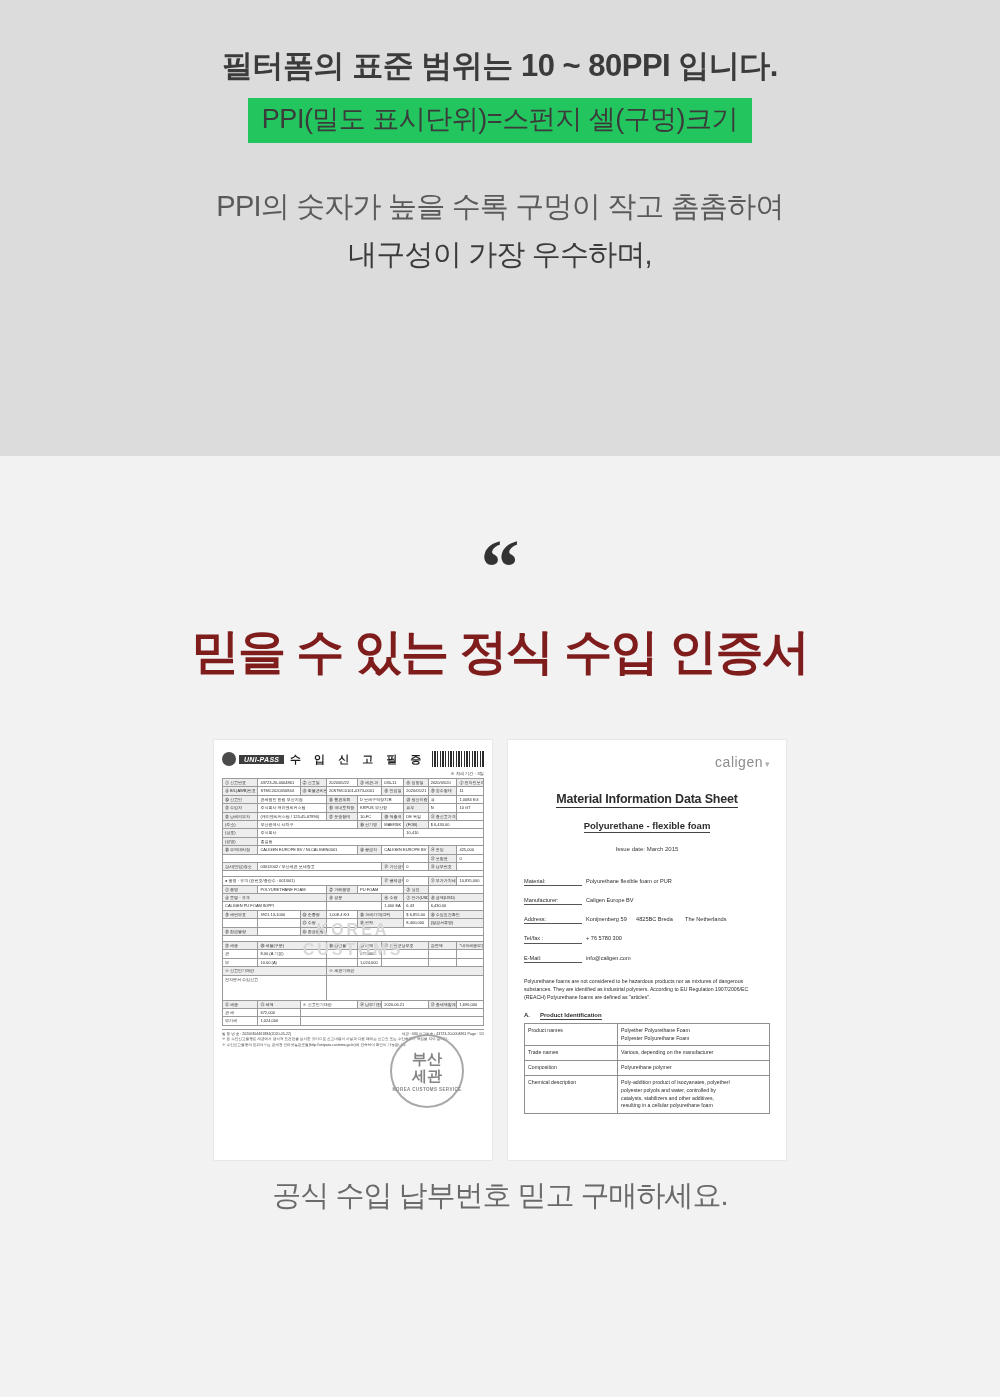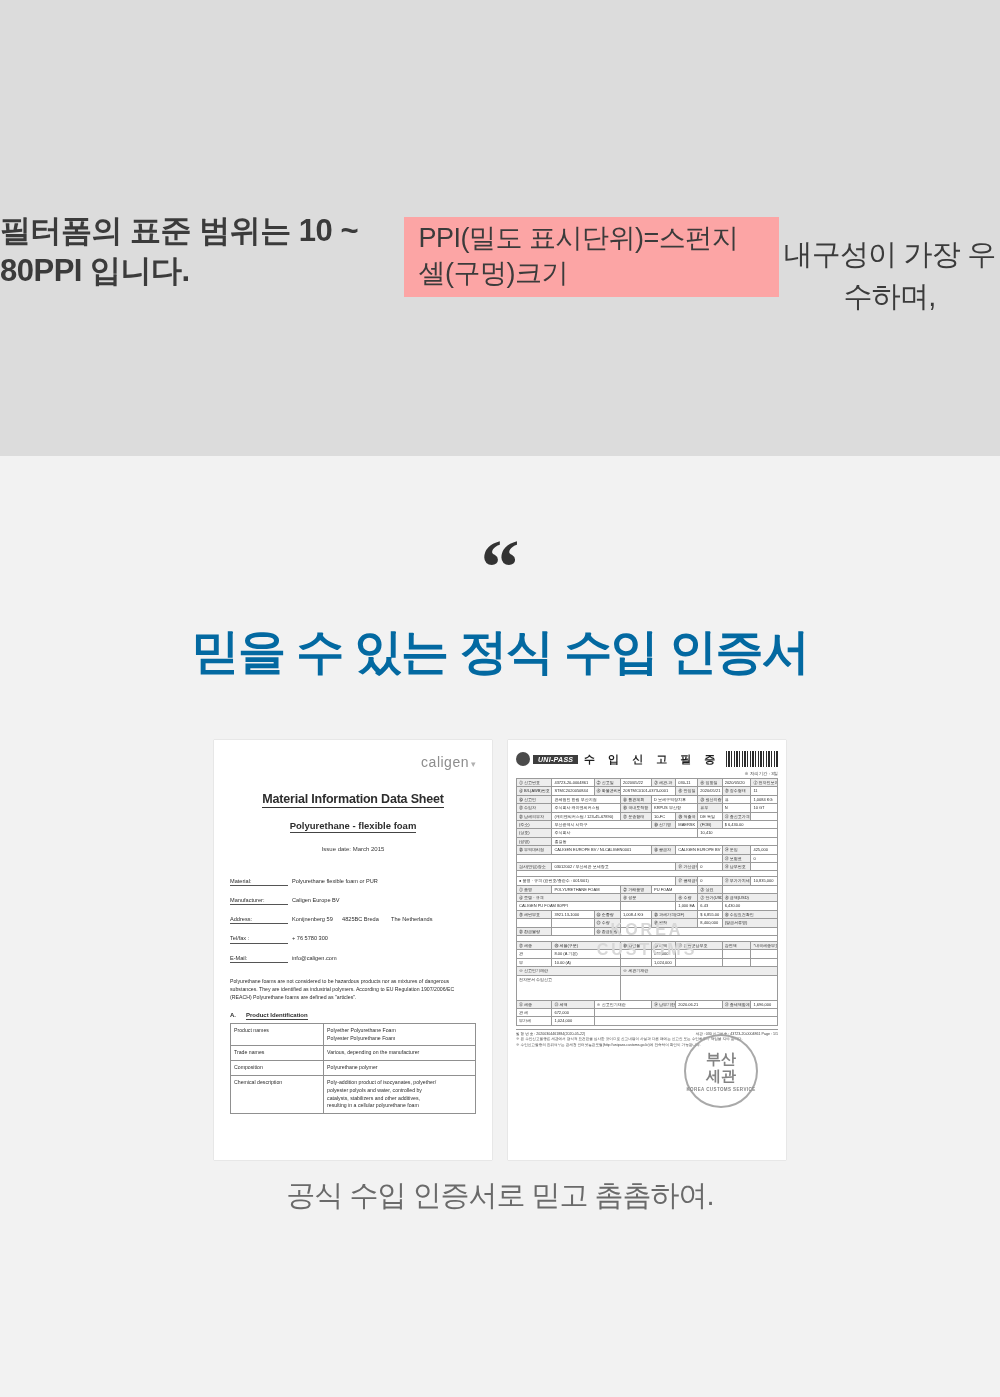--- a/index.html
+++ b/index.html
@@ -13,35 +13,35 @@
     background: #f2f2f2;
     overflow: hidden;
   }
 
   
   .top-panel {
     width: 1000px;
     height: 456px;
     background: #dcdcdc;
     display: flex;
-    flex-direction: row;
+    flex-direction: column;
     align-items: center;
     box-sizing: border-box;
     padding-top: 46px;
   }
   .top-line-1 {
     font-size: 31px;
     font-weight: bold;
     color: #3b3b3b;
     letter-spacing: -0.5px;
     line-height: 1.3;
   }
   .top-line-2-wrap {
     margin-top: 12px;
-    background: #fca5a5;
+    background: #22c55e;
     padding: 4px 14px 6px 14px;
   }
   .top-line-2 {
     font-size: 27px;
     color: #3b3b3b;
     letter-spacing: -0.5px;
     line-height: 1.3;
   }
   .top-block-2 {
     margin-top: 42px;
@@ -86,21 +86,21 @@
     font-size: 78px;
     font-weight: bold;
     color: #333333;
     line-height: 0.6;
     height: 42px;
   }
   .cert-title {
     margin-top: 34px;
     font-size: 48px;
     font-weight: bold;
-    color: #0369a1;
+    color: #7f1d1d;
     letter-spacing: -1.5px;
   }
 
   
   .docs-row {
     margin-top: 56px;
     display: flex;
     gap: 16px;
     align-items: flex-start;
   }
@@ -348,29 +348,267 @@
 </style>
 </head>
 <body>
 
 <div class="top-panel">
   <div class="top-line-1">필터폼의 표준 범위는 10 ~ 80PPI 입니다.</div>
   <div class="top-line-2-wrap">
     <div class="top-line-2">PPI(밀도 표시단위)=스펀지 셀(구멍)크기</div>
   </div>
   <div class="top-block-2">
+    <div class="top-line-3">PPI의 숫자가 높을 수록 구멍이 작고 촘촘하여</div>
     <div class="top-line-4">내구성이 가장 우수하며,</div>
   </div>
 </div>
 
 <div class="lower-panel">
   <div class="quote-mark">“</div>
   <div class="cert-title">믿을 수 있는 정식 수입 인증서</div>
 
   <div class="docs-row">
+
+    <div class="doc doc-right">
+      <div class="kr-head">
+        <div class="kr-logo">
+          <span class="seal"></span>
+          <span class="unipass">UNI-PASS</span>
+        </div>
+        <div class="kr-title">수 입 신 고 필 증</div>
+        <div class="barcode"></div>
+      </div>
+      <div class="kr-sub">※ 처리기간 : 3일</div>
+
+      <table class="kr">
+        <tbody>
+            <tr>
+          <td class="lbl" style="width:14%">① 신고번호</td>
+          <td style="width:17%">43723-20-0004861</td>
+          <td class="lbl" style="width:10%">② 신고일</td>
+          <td style="width:12%">2020/05/22</td>
+          <td class="lbl" style="width:9%">③ 세관.과</td>
+          <td style="width:8%">030-11</td>
+          <td class="lbl" style="width:9%">⑥ 입항일</td>
+          <td style="width:11%">2020/05/20</td>
+          <td class="lbl" style="width:10%">⑦ 전자인보이스 제출번호</td>
+        </tr>
+        <tr>
+          <td class="lbl">④ B/L(AWB)번호</td>
+          <td>STMC2020050844</td>
+          <td class="lbl">⑤ 화물관리번호</td>
+          <td colspan="2">20STMC0101-0373-0001</td>
+          <td class="lbl">⑧ 반입일</td>
+          <td>2020/05/21</td>
+          <td class="lbl">⑨ 징수형태</td>
+          <td>11</td>
+        </tr>
+        <tr>
+          <td class="lbl">⑩ 신고인</td>
+          <td colspan="2">관세법인 한림 부산지점</td>
+          <td class="lbl">⑮ 통관계획</td>
+          <td colspan="2">D 보세구역장치후</td>
+          <td class="lbl">⑳ 원산지증명서</td>
+          <td>유</td>
+          <td>1,0084  KG</td>
+        </tr>
+        <tr>
+          <td class="lbl">⑪ 수입자</td>
+          <td colspan="2">주식회사 캐이엔씨커스텀</td>
+          <td class="lbl">⑯ 국내도착항</td>
+          <td colspan="2">KRPUS 부산항</td>
+          <td class="lbl">유무</td>
+          <td>N</td>
+          <td>10 GT</td>
+        </tr>
+        <tr>
+          <td class="lbl">⑫ 납세의무자</td>
+          <td colspan="2">(캐이엔씨커스텀 / 123-45-67890)</td>
+          <td class="lbl">⑰ 운송형태</td>
+          <td>10-FC</td>
+          <td class="lbl">⑱ 적출국</td>
+          <td>DE  독일</td>
+          <td class="lbl">㉓ 총신고가격</td>
+          <td></td>
+        </tr>
+        <tr>
+          <td class="lbl">(주소)</td>
+          <td colspan="3">부산광역시 사하구</td>
+          <td class="lbl">⑲ 선기명</td>
+          <td>MAERSK</td>
+          <td class="lbl">(FOB)</td>
+          <td colspan="2">$ 6,430.00</td>
+        </tr>
+        <tr>
+          <td class="lbl">(상호)</td>
+          <td colspan="5">주식회사</td>
+          <td colspan="3">10,410</td>
+        </tr>
+        <tr>
+          <td class="lbl">(성명)</td>
+          <td colspan="8">홍길동</td>
+        </tr>
+        <tr>
+          <td class="lbl">⑬ 무역대리점</td>
+          <td colspan="3">CALIGEN EUROPE BV / NLCALIGEN0001</td>
+          <td class="lbl">⑭ 공급자</td>
+          <td colspan="2">CALIGEN EUROPE BV</td>
+          <td class="lbl">㉔ 운임</td>
+          <td>425,000</td>
+        </tr>
+        <tr>
+          <td colspan="7"></td>
+          <td class="lbl">㉕ 보험료</td>
+          <td>0</td>
+        </tr>
+        <tr>
+          <td class="lbl">검사(반입)장소</td>
+          <td colspan="4">03012002 / 부산세관 보세창고</td>
+          <td class="lbl">㉖ 가산금액</td>
+          <td>0</td>
+          <td class="lbl">㉚ 납부번호</td>
+          <td></td>
+        </tr>
+        <tr class="spacer-row">
+              <td colspan="9"></td>
+            </tr>
+        <tr>
+          <td colspan="5">● 품명 · 규격 (란번호/총란수 : 001/001)</td>
+          <td class="lbl">㉗ 공제금액</td>
+          <td>0</td>
+          <td class="lbl">㉛ 부가가치세과표</td>
+          <td>10,835,000</td>
+        </tr>
+        <tr>
+          <td class="lbl">① 품명</td>
+          <td colspan="2">POLYURETHANE FOAM</td>
+          <td class="lbl">② 거래품명</td>
+          <td colspan="2">PU FOAM</td>
+          <td class="lbl">③ 상표</td>
+          <td colspan="2"></td>
+        </tr>
+        <tr>
+          <td class="lbl" colspan="3">④ 모델 · 규격</td>
+          <td class="lbl" colspan="2">⑤ 성분</td>
+          <td class="lbl">⑥ 수량</td>
+          <td class="lbl">⑦ 단가(USD)</td>
+          <td class="lbl" colspan="2">⑧ 금액(USD)</td>
+        </tr>
+        <tr>
+          <td colspan="3">CALIGEN PU FOAM 80PPI</td>
+          <td colspan="2"></td>
+          <td>1,000 EA</td>
+          <td>6.43</td>
+          <td colspan="2">6,430.00</td>
+        </tr>
+        <tr>
+          <td class="lbl">⑨ 세번부호</td>
+          <td>3921.13-1000</td>
+          <td class="lbl">⑩ 순중량</td>
+          <td>1,008.4  KG</td>
+          <td class="lbl" colspan="2">⑬ 과세가격(CIF)</td>
+          <td>$ 6,855.00</td>
+          <td class="lbl" colspan="2">⑯ 수입요건확인</td>
+        </tr>
+        <tr>
+          <td></td>
+          <td></td>
+          <td class="lbl">⑪ 수량</td>
+          <td></td>
+          <td class="lbl" colspan="2">⑭ 원화</td>
+          <td>8,400,000</td>
+          <td class="lbl" colspan="2">(발급서류명)</td>
+        </tr>
+        <tr>
+          <td class="lbl">⑫ 환급물량</td>
+          <td></td>
+          <td class="lbl">⑮ 환급물량</td>
+          <td colspan="6"></td>
+        </tr>
+        <tr class="spacer-row">
+              <td colspan="9"></td>
+            </tr>
+        <tr>
+          <td class="lbl">⑰ 세종</td>
+          <td class="lbl" colspan="2">⑱ 세율(구분)</td>
+          <td class="lbl">⑲ 감면율</td>
+          <td class="lbl">⑳ 세액</td>
+          <td class="lbl" colspan="2">㉑ 감면분납부호</td>
+          <td class="lbl">감면액</td>
+          <td class="lbl">*내국세종부호</td>
+        </tr>
+        <tr>
+          <td>관</td>
+          <td colspan="2">8.00 (A  기본)</td>
+          <td></td>
+          <td>672,000</td>
+          <td colspan="2"></td>
+          <td></td>
+          <td></td>
+        </tr>
+        <tr>
+          <td>부</td>
+          <td colspan="2">10.00 (A)</td>
+          <td></td>
+          <td>1,024,000</td>
+          <td colspan="2"></td>
+          <td></td>
+          <td></td>
+        </tr>
+        <tr>
+          <td class="lbl" colspan="3">※ 신고인기재란</td>
+          <td class="lbl" colspan="6">※ 세관기재란</td>
+        </tr>
+        <tr>
+          <td colspan="3" style="height:22px">전자문서 수입신고</td>
+          <td colspan="6" style="height:22px"></td>
+        </tr>
+        <tr>
+          <td class="lbl">㉒ 세종</td>
+          <td class="lbl">㉓ 세액</td>
+          <td colspan="2">※ 신고인기재란</td>
+          <td class="lbl">㉔ 납부기한</td>
+          <td colspan="2">2020.06.21</td>
+          <td class="lbl">㉕ 총세액합계</td>
+          <td>1,696,000</td>
+        </tr>
+        <tr>
+          <td>관 세</td>
+          <td>672,000</td>
+          <td colspan="7"></td>
+        </tr>
+        <tr>
+          <td>부가세</td>
+          <td>1,024,000</td>
+          <td colspan="7"></td>
+        </tr>
+      </tbody>
+        </table>
+
+      <div class="kr-foot">
+        <div class="kr-foot-row">
+          <span>발 행 번 호 : 20200304461884(2020-05-22)</span>
+          <span>세관 : 030  신고번호 : 43723-20-0004861  Page : 1/1</span>
+        </div>
+        <div style="white-space:pre-line">※ 본 수입신고필증은 세관에서 형식적 요건만을 심사한 것이므로 신고내용이 사실과 다른 때에는 신고인 또는 수입화주가 책임을 져야 합니다.
+※ 수입신고필증의 진위여부는 관세청 인터넷통관포털(http://unipass.customs.go.kr)에 접속하여 확인이 가능합니다.</div>
+      </div>
+
+      <div class="watermark">
+        <div>KOREA</div>
+        <div>CUSTOMS</div>
+      </div>
+
+      <div class="stamp">
+        <div class="s1">부산</div>
+        <div class="s2">세관</div>
+        <div class="s3">KOREA CUSTOMS SERVICE</div>
+      </div>
+    </div>
 
     <div class="doc doc-left">
       <div class="brand">
         <span>caligen</span><span class="tick">▾</span>
       </div>
       <div class="center">
         <div class="doc-title">Material Information Data Sheet</div>
         <div><span class="doc-subtitle">Polyurethane - flexible foam</span></div>
         <div class="issue-date">Issue date:   March  2015</div>
       </div>
@@ -423,253 +661,16 @@
           <td class="k">Chemical description</td>
           <td style="white-space:pre-line">Poly-addition product of isocyanates, polyether/
 polyester polyols and water, controlled by
 catalysts, stabilizers and other additives,
 resulting in a cellular polyurethane foam</td>
         </tr>
       </tbody>
         </table>
     </div>
 
-    <div class="doc doc-right">
-      <div class="kr-head">
-        <div class="kr-logo">
-          <span class="seal"></span>
-          <span class="unipass">UNI-PASS</span>
-        </div>
-        <div class="kr-title">수 입 신 고 필 증</div>
-        <div class="barcode"></div>
-      </div>
-      <div class="kr-sub">※ 처리기간 : 3일</div>
-
-      <table class="kr">
-        <tbody>
-            <tr>
-          <td class="lbl" style="width:14%">① 신고번호</td>
-          <td style="width:17%">43723-20-0004861</td>
-          <td class="lbl" style="width:10%">② 신고일</td>
-          <td style="width:12%">2020/05/22</td>
-          <td class="lbl" style="width:9%">③ 세관.과</td>
-          <td style="width:8%">030-11</td>
-          <td class="lbl" style="width:9%">⑥ 입항일</td>
-          <td style="width:11%">2020/05/20</td>
-          <td class="lbl" style="width:10%">⑦ 전자인보이스 제출번호</td>
-        </tr>
-        <tr>
-          <td class="lbl">④ B/L(AWB)번호</td>
-          <td>STMC2020050844</td>
-          <td class="lbl">⑤ 화물관리번호</td>
-          <td colspan="2">20STMC0101-0373-0001</td>
-          <td class="lbl">⑧ 반입일</td>
-          <td>2020/05/21</td>
-          <td class="lbl">⑨ 징수형태</td>
-          <td>11</td>
-        </tr>
-        <tr>
-          <td class="lbl">⑩ 신고인</td>
-          <td colspan="2">관세법인 한림 부산지점</td>
-          <td class="lbl">⑮ 통관계획</td>
-          <td colspan="2">D 보세구역장치후</td>
-          <td class="lbl">⑳ 원산지증명서</td>
-          <td>유</td>
-          <td>1,0084  KG</td>
-        </tr>
-        <tr>
-          <td class="lbl">⑪ 수입자</td>
-          <td colspan="2">주식회사 캐이엔씨커스텀</td>
-          <td class="lbl">⑯ 국내도착항</td>
-          <td colspan="2">KRPUS 부산항</td>
-          <td class="lbl">유무</td>
-          <td>N</td>
-          <td>10 GT</td>
-        </tr>
-        <tr>
-          <td class="lbl">⑫ 납세의무자</td>
-          <td colspan="2">(캐이엔씨커스텀 / 123-45-67890)</td>
-          <td class="lbl">⑰ 운송형태</td>
-          <td>10-FC</td>
-          <td class="lbl">⑱ 적출국</td>
-          <td>DE  독일</td>
-          <td class="lbl">㉓ 총신고가격</td>
-          <td></td>
-        </tr>
-        <tr>
-          <td class="lbl">(주소)</td>
-          <td colspan="3">부산광역시 사하구</td>
-          <td class="lbl">⑲ 선기명</td>
-          <td>MAERSK</td>
-          <td class="lbl">(FOB)</td>
-          <td colspan="2">$ 6,430.00</td>
-        </tr>
-        <tr>
-          <td class="lbl">(상호)</td>
-          <td colspan="5">주식회사</td>
-          <td colspan="3">10,410</td>
-        </tr>
-        <tr>
-          <td class="lbl">(성명)</td>
-          <td colspan="8">홍길동</td>
-        </tr>
-        <tr>
-          <td class="lbl">⑬ 무역대리점</td>
-          <td colspan="3">CALIGEN EUROPE BV / NLCALIGEN0001</td>
-          <td class="lbl">⑭ 공급자</td>
-          <td colspan="2">CALIGEN EUROPE BV</td>
-          <td class="lbl">㉔ 운임</td>
-          <td>425,000</td>
-        </tr>
-        <tr>
-          <td colspan="7"></td>
-          <td class="lbl">㉕ 보험료</td>
-          <td>0</td>
-        </tr>
-        <tr>
-          <td class="lbl">검사(반입)장소</td>
-          <td colspan="4">03012002 / 부산세관 보세창고</td>
-          <td class="lbl">㉖ 가산금액</td>
-          <td>0</td>
-          <td class="lbl">㉚ 납부번호</td>
-          <td></td>
-        </tr>
-        <tr class="spacer-row">
-              <td colspan="9"></td>
-            </tr>
-        <tr>
-          <td colspan="5">● 품명 · 규격 (란번호/총란수 : 001/001)</td>
-          <td class="lbl">㉗ 공제금액</td>
-          <td>0</td>
-          <td class="lbl">㉛ 부가가치세과표</td>
-          <td>10,835,000</td>
-        </tr>
-        <tr>
-          <td class="lbl">① 품명</td>
-          <td colspan="2">POLYURETHANE FOAM</td>
-          <td class="lbl">② 거래품명</td>
-          <td colspan="2">PU FOAM</td>
-          <td class="lbl">③ 상표</td>
-          <td colspan="2"></td>
-        </tr>
-        <tr>
-          <td class="lbl" colspan="3">④ 모델 · 규격</td>
-          <td class="lbl" colspan="2">⑤ 성분</td>
-          <td class="lbl">⑥ 수량</td>
-          <td class="lbl">⑦ 단가(USD)</td>
-          <td class="lbl" colspan="2">⑧ 금액(USD)</td>
-        </tr>
-        <tr>
-          <td colspan="3">CALIGEN PU FOAM 80PPI</td>
-          <td colspan="2"></td>
-          <td>1,000 EA</td>
-          <td>6.43</td>
-          <td colspan="2">6,430.00</td>
-        </tr>
-        <tr>
-          <td class="lbl">⑨ 세번부호</td>
-          <td>3921.13-1000</td>
-          <td class="lbl">⑩ 순중량</td>
-          <td>1,008.4  KG</td>
-          <td class="lbl" colspan="2">⑬ 과세가격(CIF)</td>
-          <td>$ 6,855.00</td>
-          <td class="lbl" colspan="2">⑯ 수입요건확인</td>
-        </tr>
-        <tr>
-          <td></td>
-          <td></td>
-          <td class="lbl">⑪ 수량</td>
-          <td></td>
-          <td class="lbl" colspan="2">⑭ 원화</td>
-          <td>8,400,000</td>
-          <td class="lbl" colspan="2">(발급서류명)</td>
-        </tr>
-        <tr>
-          <td class="lbl">⑫ 환급물량</td>
-          <td></td>
-          <td class="lbl">⑮ 환급물량</td>
-          <td colspan="6"></td>
-        </tr>
-        <tr class="spacer-row">
-              <td colspan="9"></td>
-            </tr>
-        <tr>
-          <td class="lbl">⑰ 세종</td>
-          <td class="lbl" colspan="2">⑱ 세율(구분)</td>
-          <td class="lbl">⑲ 감면율</td>
-          <td class="lbl">⑳ 세액</td>
-          <td class="lbl" colspan="2">㉑ 감면분납부호</td>
-          <td class="lbl">감면액</td>
-          <td class="lbl">*내국세종부호</td>
-        </tr>
-        <tr>
-          <td>관</td>
-          <td colspan="2">8.00 (A  기본)</td>
-          <td></td>
-          <td>672,000</td>
-          <td colspan="2"></td>
-          <td></td>
-          <td></td>
-        </tr>
-        <tr>
-          <td>부</td>
-          <td colspan="2">10.00 (A)</td>
-          <td></td>
-          <td>1,024,000</td>
-          <td colspan="2"></td>
-          <td></td>
-          <td></td>
-        </tr>
-        <tr>
-          <td class="lbl" colspan="3">※ 신고인기재란</td>
-          <td class="lbl" colspan="6">※ 세관기재란</td>
-        </tr>
-        <tr>
-          <td colspan="3" style="height:22px">전자문서 수입신고</td>
-          <td colspan="6" style="height:22px"></td>
-        </tr>
-        <tr>
-          <td class="lbl">㉒ 세종</td>
-          <td class="lbl">㉓ 세액</td>
-          <td colspan="2">※ 신고인기재란</td>
-          <td class="lbl">㉔ 납부기한</td>
-          <td colspan="2">2020.06.21</td>
-          <td class="lbl">㉕ 총세액합계</td>
-          <td>1,696,000</td>
-        </tr>
-        <tr>
-          <td>관 세</td>
-          <td>672,000</td>
-          <td colspan="7"></td>
-        </tr>
-        <tr>
-          <td>부가세</td>
-          <td>1,024,000</td>
-          <td colspan="7"></td>
-        </tr>
-      </tbody>
-        </table>
-
-      <div class="kr-foot">
-        <div class="kr-foot-row">
-          <span>발 행 번 호 : 20200304461884(2020-05-22)</span>
-          <span>세관 : 030  신고번호 : 43723-20-0004861  Page : 1/1</span>
-        </div>
-        <div style="white-space:pre-line">※ 본 수입신고필증은 세관에서 형식적 요건만을 심사한 것이므로 신고내용이 사실과 다른 때에는 신고인 또는 수입화주가 책임을 져야 합니다.
-※ 수입신고필증의 진위여부는 관세청 인터넷통관포털(http://unipass.customs.go.kr)에 접속하여 확인이 가능합니다.</div>
-      </div>
-
-      <div class="watermark">
-        <div>KOREA</div>
-        <div>CUSTOMS</div>
-      </div>
-
-      <div class="stamp">
-        <div class="s1">부산</div>
-        <div class="s2">세관</div>
-        <div class="s3">KOREA CUSTOMS SERVICE</div>
-      </div>
-    </div>
-
   </div>
 
-  <div class="caption-2">공식 수입 인증서로 믿고 촘촘하여.</div>
+  <div class="caption-2">공식 수입 납부번호 믿고 구매하세요.</div>
 </div>
 
 </body></html>

